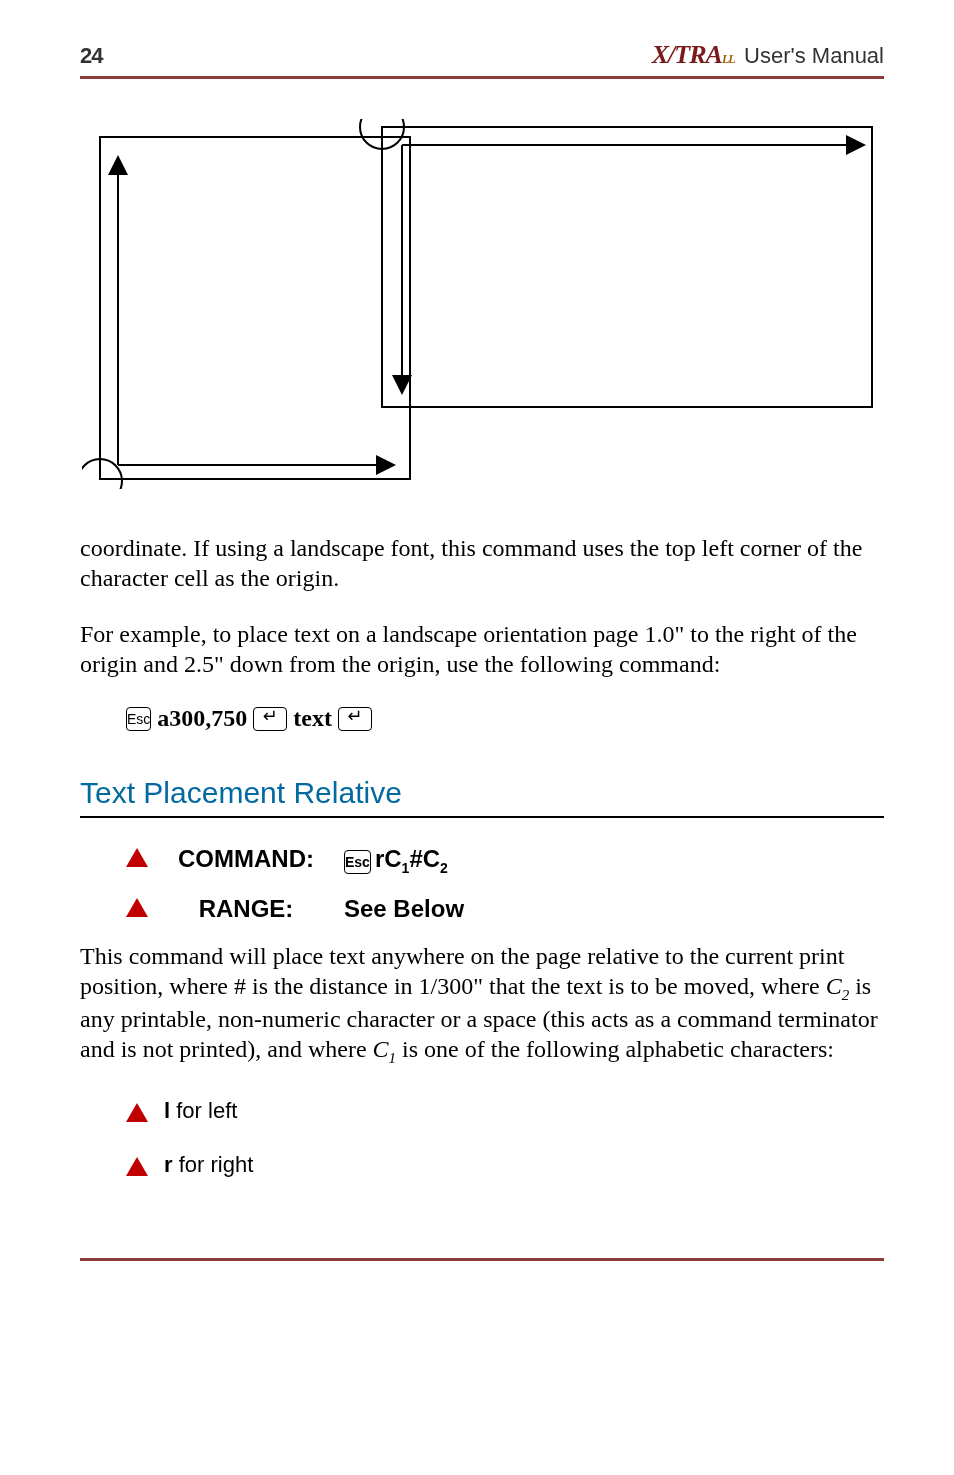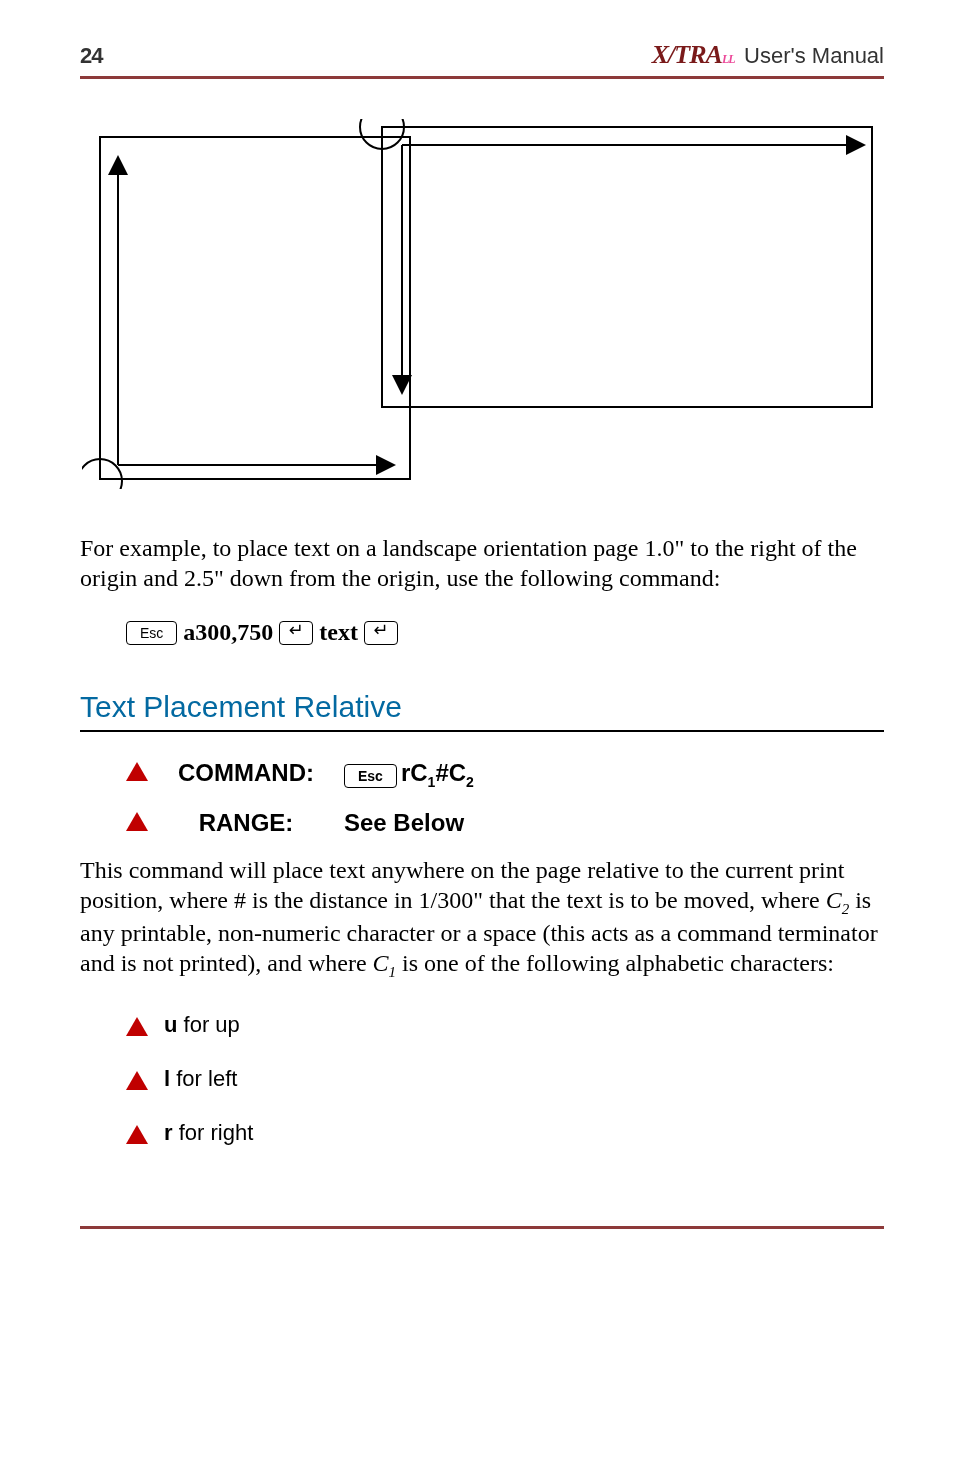--- a/index.html
+++ b/index.html
@@ -34,21 +34,21 @@
   }
   .brand {
     font-family: Georgia, "Times New Roman", serif;
     font-weight: 900;
     font-style: italic;
     font-size: 26px;
     letter-spacing: -1px;
     color: #7a1a1a;
     margin-right: 4px;
   }
-  .brand-small { font-size: 12px; font-style: italic; color:#ec4899; vertical-align: baseline;}
+  .brand-small { font-size: 12px; font-style: italic; color:#a16207; vertical-align: baseline;}
   .header-rule {
     height: 3px;
     background: #8d3a3a;
     margin-bottom: 40px;
   }
   .footer-rule {
     height: 3px;
     background: #8d3a3a;
     margin-top: 80px;
   }
@@ -69,21 +69,21 @@
     font-size: 24px;
     display: flex;
     align-items: center;
     gap: 6px;
     flex-wrap: wrap;
   }
   .keycap {
     display: inline-block;
     border: 1.5px solid #000;
     border-radius: 4px;
-    padding: 0 13px;
+    padding: 0 0;
     font-family: Arial, Helvetica, sans-serif;
     font-size: 14px;
     line-height: 22px;
     height: 24px;
     vertical-align: middle;
   }
   .key-enter {
     display: inline-block;
     border: 1.5px solid #000;
     border-radius: 4px;
@@ -194,20 +194,21 @@
       </defs>
 
       <line x1="36" y1="346" x2="36" y2="40" stroke="#000" stroke-width="2" marker-end="url(#ah)"></line>
       <line x1="36" y1="346" x2="310" y2="346" stroke="#000" stroke-width="2" marker-end="url(#ah)"></line>
 
       <line x1="320" y1="26" x2="780" y2="26" stroke="#000" stroke-width="2" marker-end="url(#ah)"></line>
       <line x1="320" y1="26" x2="320" y2="272" stroke="#000" stroke-width="2" marker-end="url(#ah)"></line>
     </svg>
   </div>
 
+  <p class="body-text">coordinate. If using a landscape font, this command uses the top left corner of the character cell as the origin.</p>
 
   <p class="body-text">For example, to place text on a landscape orientation page 1.0" to the right of the origin and 2.5" down from the origin, use the following command:</p>
 
   <div class="cmd-row">
     <span class="keycap">Esc</span>
     <span class="cmd-bold">a300,750</span>
     <span class="key-enter"></span>
     <span class="cmd-italic">text</span>
     <span class="key-enter"></span>
   </div>
@@ -233,27 +234,23 @@
     </div>
   </div>
 
   <p class="body-text">
     <span>This command will place text anywhere on the page relative to the current print position, where # is the distance in 1/300" that the text is to be moved, where </span><span class="italic-var">C</span><span class="sub-var">2</span><span> is any printable, non-numeric character or a space (this acts as a command terminator and is not printed), and where </span><span class="italic-var">C</span><span class="sub-var">1</span><span> is one of the following alphabetic characters:</span>
   </p>
 
   <div class="dir-list">
     <div class="dir-row">
       <span class="tri"></span>
-      <span><span class="dir-key">u</span><span> for up</span></span>
+      <span><span class="dir-key">l</span><span> for left</span></span>
     </div>
     <div class="dir-row">
       <span class="tri"></span>
-      <span><span class="dir-key">l</span><span> for left</span></span>
-    </div>
-    <div class="dir-row">
-      <span class="tri"></span>
       <span><span class="dir-key">r</span><span> for right</span></span>
     </div>
   </div>
 
   <div class="footer-rule"></div>
 
 </div>
 
 </body></html>

